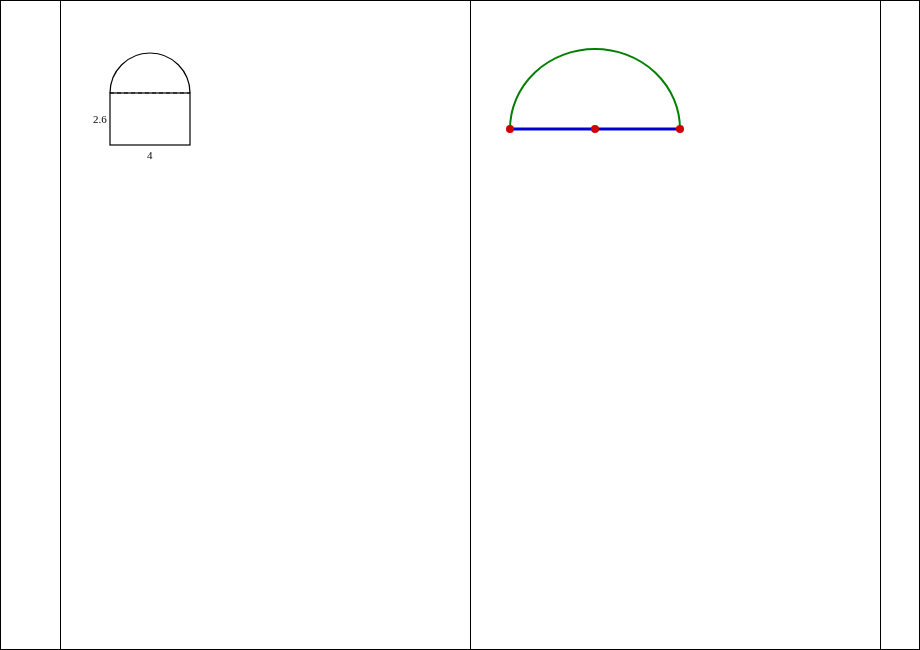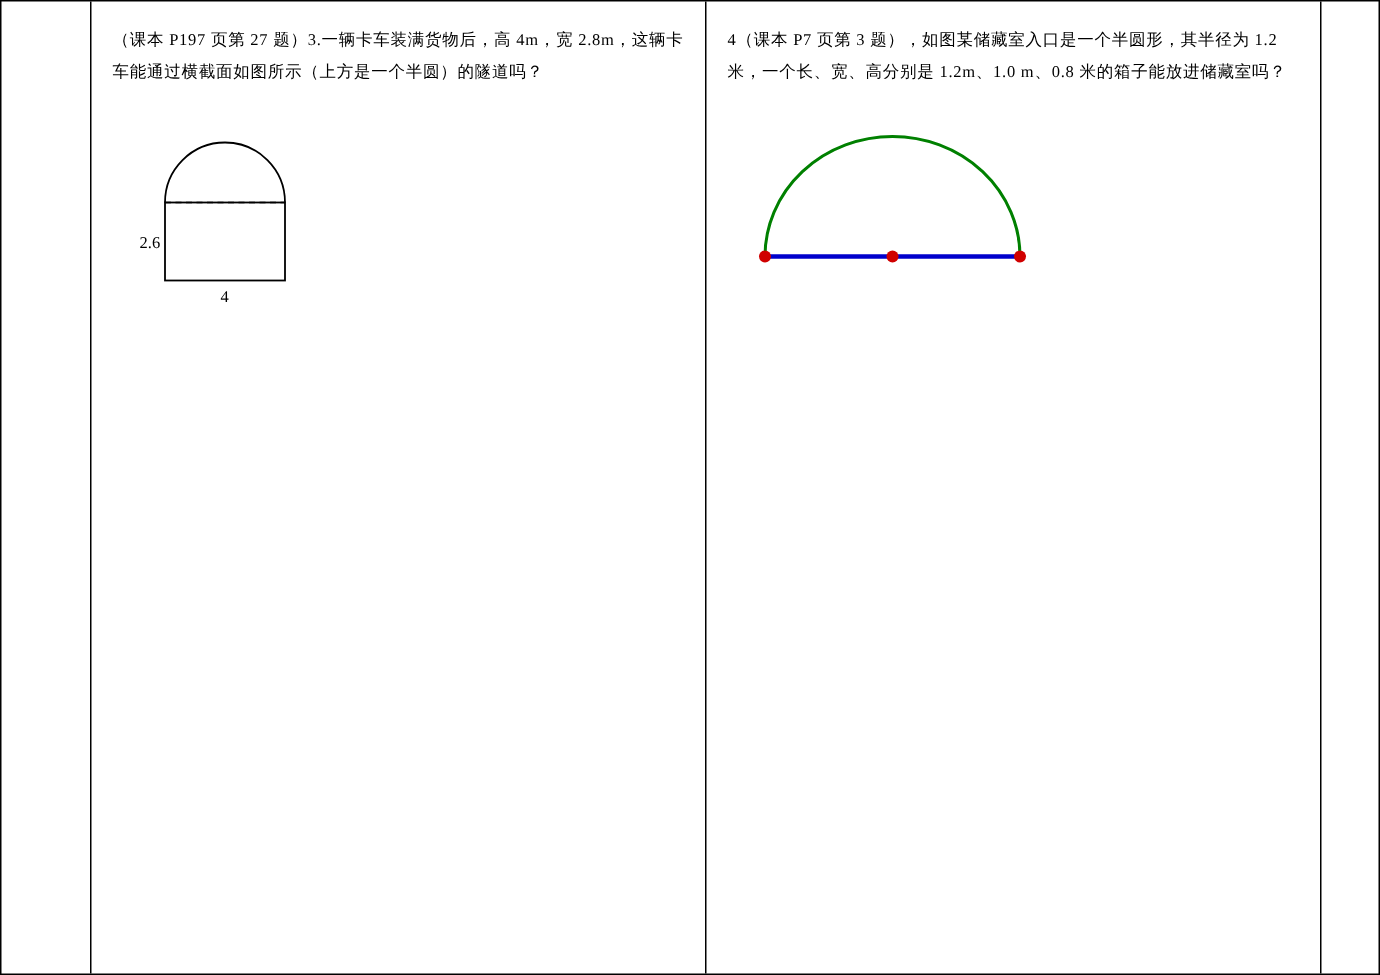--- a/index.html
+++ b/index.html
@@ -57,44 +57,38 @@
       height: 120px;
     }
   </style>
 </head>
 <body>
 
 <div class="page">
   <div class="col-margin-left"></div>
 
   <div class="col-left">
-    <div class="problem-text">
-      <span>（课本 P197 页第 27 题）3.</span><span>一辆卡车装满货物后，高 4m，宽 2.8m，这辆卡车能通过横截面如图所示（上方是一个半圆）的隧道吗？</span>
-    </div>
 
     <div class="figure-wrap">
       <svg class="tunnel-svg" viewBox="0 0 150 130">
 
         <rect x="35" y="56" width="80" height="52" fill="none" stroke="#000" stroke-width="1.2"></rect>
 
         <path d="M 35 56 A 40 40 0 0 1 115 56" fill="none" stroke="#000" stroke-width="1.2"></path>
 
         <line x1="35" y1="56" x2="115" y2="56" stroke="#000" stroke-width="1" stroke-dasharray="4,3"></line>
 
         <text x="18" y="86" font-size="11" fill="#000">2.6</text>
 
         <text x="72" y="122" font-size="11" fill="#000">4</text>
       </svg>
     </div>
   </div>
 
   <div class="col-right">
-    <div class="problem-text">
-      <span>4（课本 P7 页第 3 题），</span><span>如图某储藏室入口是一个半圆形，其半径为 1.2 米，一个长、宽、高分别是 1.2m、1.0 m、0.8 米的箱子能放进储藏室吗？</span>
-    </div>
 
     <div class="figure-wrap">
       <svg class="semicircle-svg" viewBox="0 0 220 120">
 
         <path d="M 25 92 A 85 80 0 0 1 195 92" fill="none" stroke="#008000" stroke-width="2"></path>
 
         <line x1="25" y1="92" x2="195" y2="92" stroke="#0000cc" stroke-width="3"></line>
 
         <circle cx="25" cy="92" r="4" fill="#d00000"></circle>
         <circle cx="110" cy="92" r="4" fill="#d00000"></circle>

